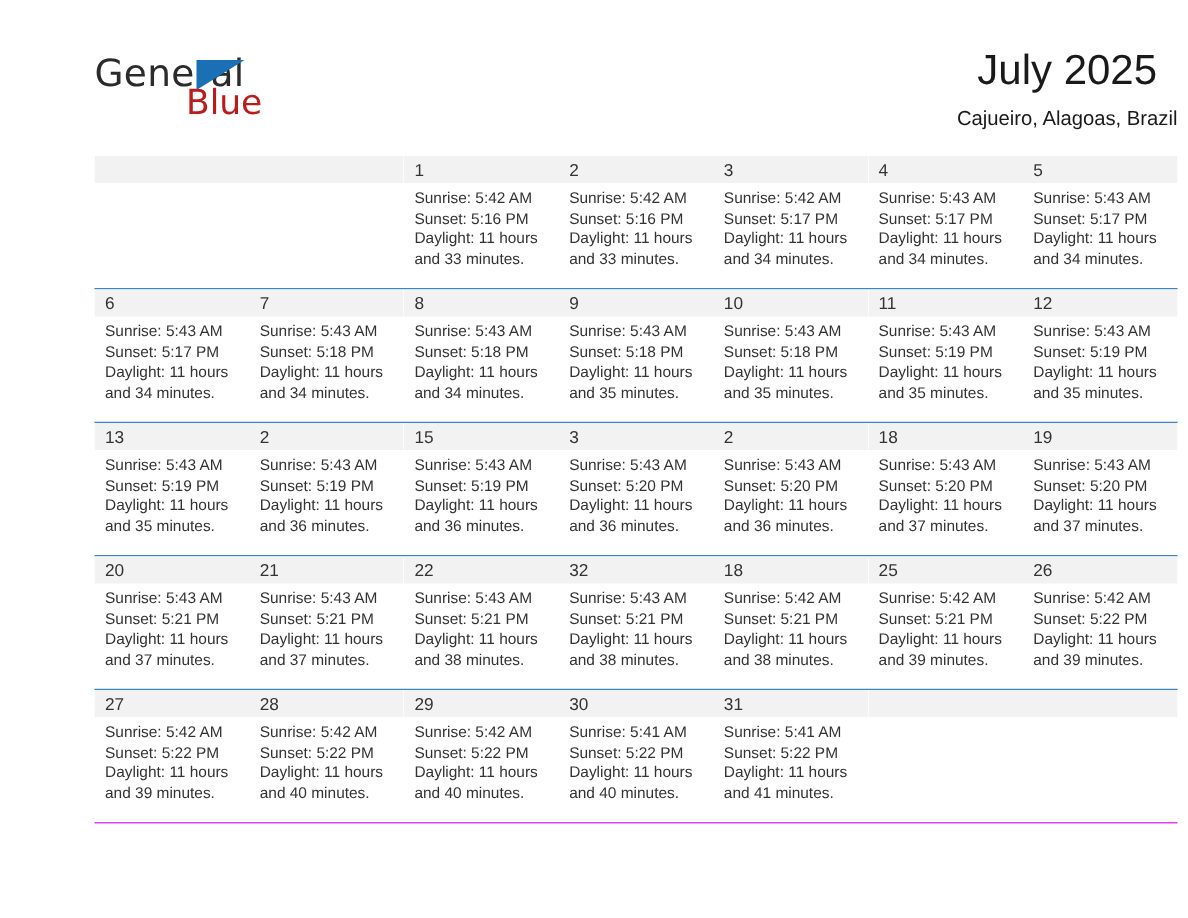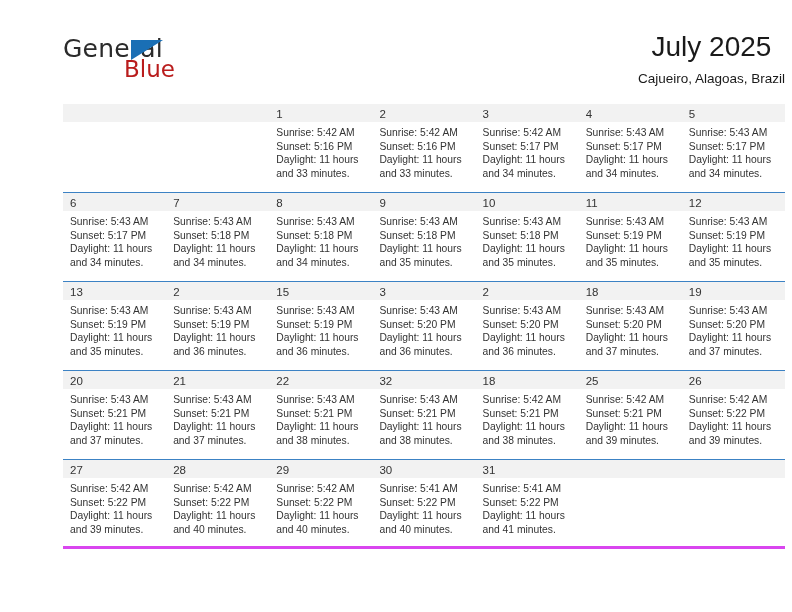--- a/index.html
+++ b/index.html
@@ -109,21 +109,21 @@
     white-space: nowrap;
     overflow: hidden;
   }
   .week-row {
     display: flex;
     border-bottom: 1px solid #3c82c4;
     height: 89px;
     box-sizing: border-box;
   }
   .week-row:last-child {
-    border-bottom: 3px solid #d946ef;
+    border-bottom: 1px solid #d946ef;
   }
   .day-cell {
     flex: 1 1 0;
     box-sizing: border-box;
     position: relative;
     background: #ffffff;
     overflow: hidden;
   }
   .daynum-strip {
     height: 18px;

